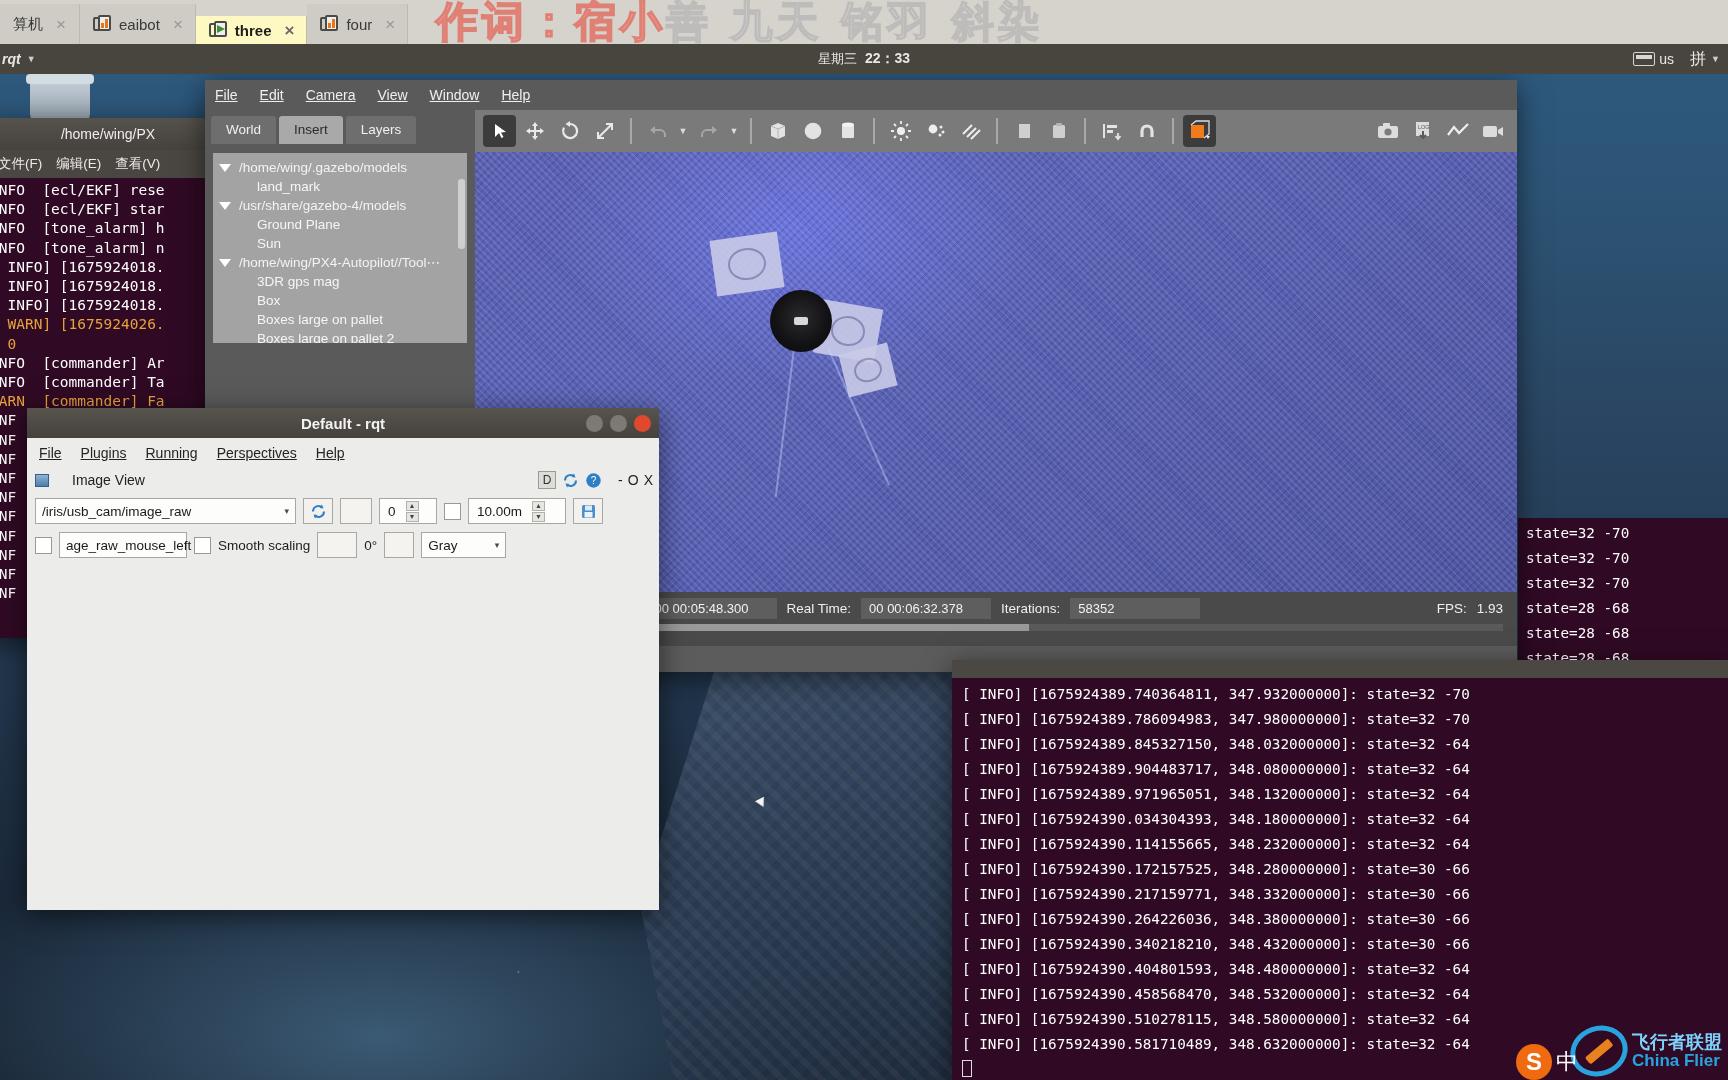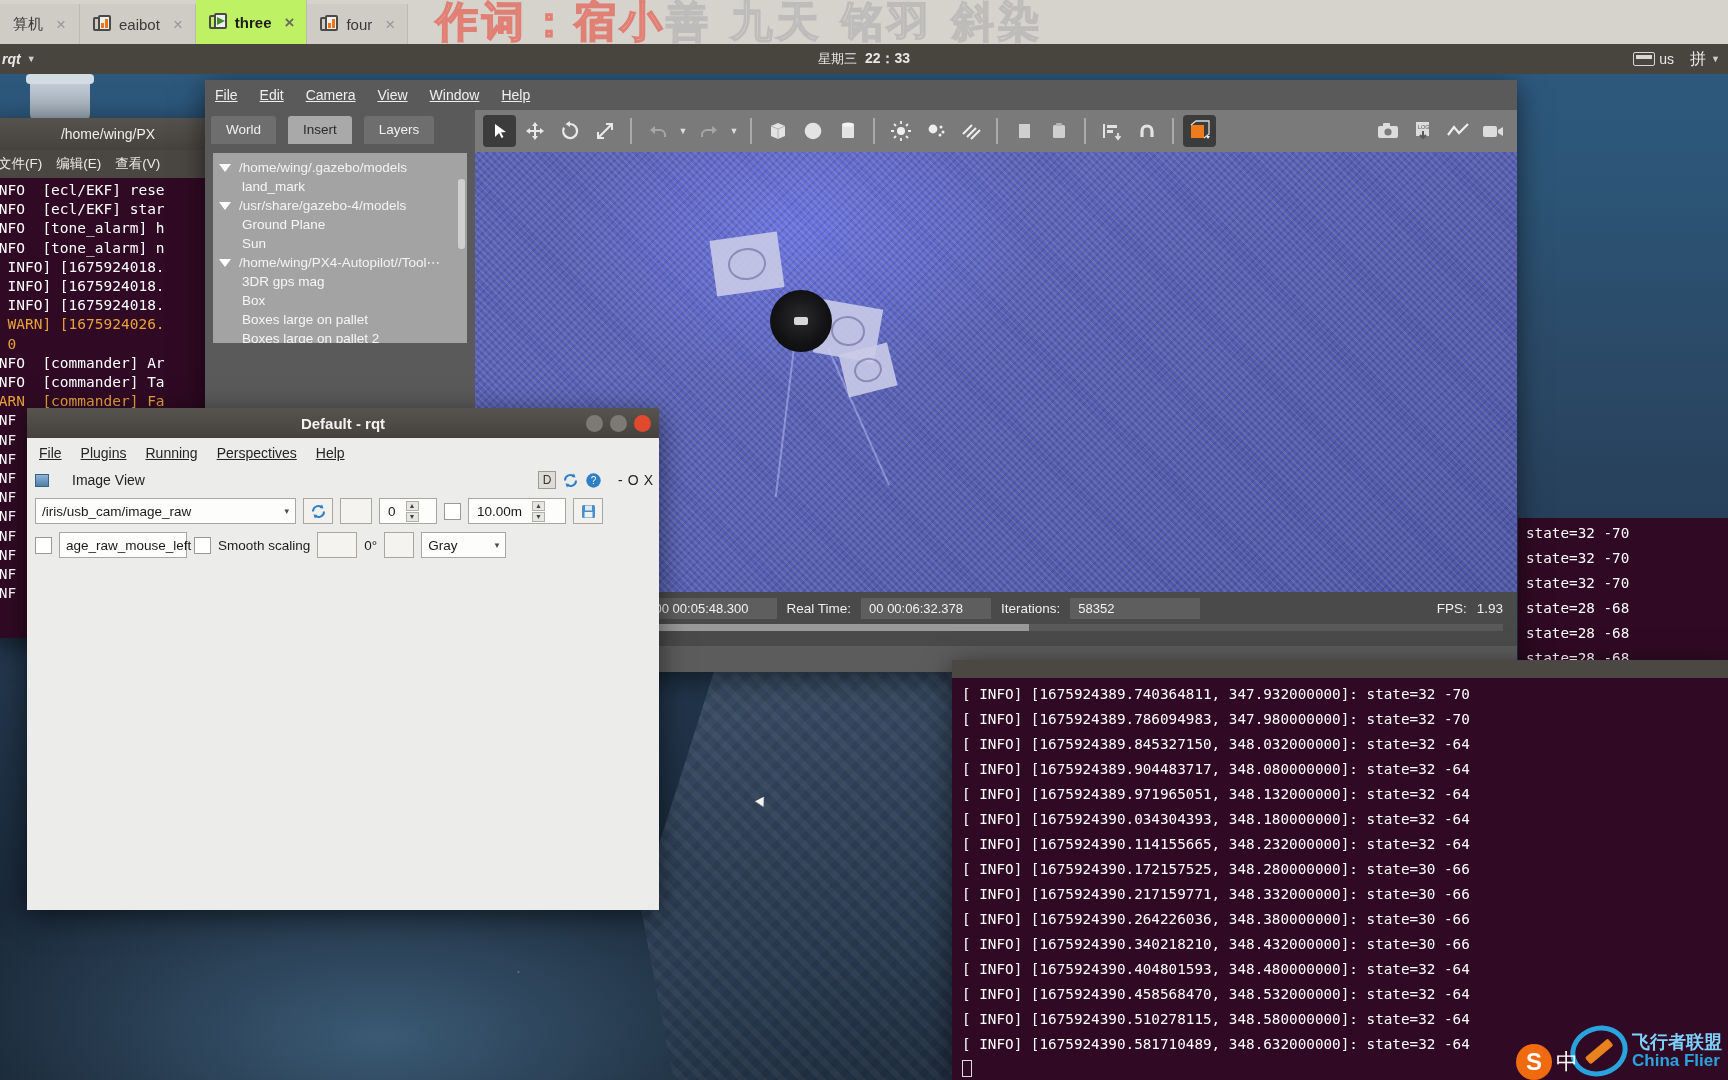--- a/index.html
+++ b/index.html
@@ -57,21 +57,21 @@
   #tabbar .tabstrip{display:flex;align-items:flex-end;height:44px;}
   .tab {
     display:flex; align-items:center; gap:7px;
     height:40px; padding:0 12px 0 13px;
     background:#cfcbc5;
     border-right:1px solid #bdb9b3;
     color:#3a3a38; font-size:15px;
     min-width:80px;
     position:relative;
   }
-  .tab.active { background:#bef264; height:44px; color:#1d1d1b; font-weight:bold;justify-content:center; }
+  .tab.active { background:#fef9c3; height:28px; color:#1d1d1b; font-weight:bold;justify-content:center; }
   .tab .tab-label{white-space:nowrap;}
   .tab .closer{ color:#9a9792; font-size:17px; margin-left:6px; line-height:1;}
   .tab.active .closer{color:#6c6a66;}
   .tabicon{width:19px;height:18px;position:relative;flex:none;}
   .tabicon .bk{position:absolute;left:0;top:2px;width:12px;height:14px;border:2px solid #4a4a46;border-radius:2px;background:transparent;}
   .tabicon .fr{position:absolute;left:5px;top:0;width:13px;height:16px;border:2px solid #4a4a46;border-radius:2px;background:#efefed;}
   .tabicon .bars{position:absolute;left:8px;top:4px;display:flex;gap:1.5px;align-items:flex-end;height:9px;}
   .tabicon .bars i{display:block;width:2.5px;background:#e8761f;}
   .tabicon .bars i:nth-child(1){height:5px;}
   .tabicon .bars i:nth-child(2){height:9px;}
@@ -121,28 +121,28 @@
   .lw{color:#e8a33d;}
   
   #gazebo { left:205px; top:80px; width:1312px; height:592px; background:#5c5c5c; z-index:25; }
   #gazebo .tb { height:26px; background:linear-gradient(180deg,#565651,#46463f); color:#e8e6e2; font-size:14px;}
   #gazebo .tb .wbtns{ position:absolute; right:8px; display:flex; gap:7px;}
   #gazebo .tb .wbtns span{ width:15px;height:15px;border-radius:50%; background:#6d6d67; display:inline-block; position:relative;}
   #gazebo .menu { height:30px; background:#5a5a5a; display:flex; align-items:center; gap:22px; padding-left:10px; color:#efefee; font-size:14px;}
   #gazebo .menu u{ text-decoration:underline;}
   #gazebo .split { display:flex; height:536px; }
   #gz-left { width:270px; background:#5a5a5a; }
-  .gz-tabs { display:flex; gap:12px; padding:6px 6px 9px 6px; }
+  .gz-tabs { display:flex; gap:3px; padding:6px 6px 9px 6px; }
   .gz-tab { padding:6px 15px 7px; background:#6e6e6e; color:#f0f0f0; font-size:13.5px; border-radius:3px 3px 0 0; }
   .gz-tab.active { background:#a9a9a9; color:#2b2b2b; }
   .addpath { margin:0 8px; background:#4f4f4f; color:#f1f1f1; text-align:center; padding:9px 0; font-size:14px; }
   .modeltree { margin:0 8px; background:#a3a3a3; height:190px; overflow:hidden; position:relative; padding-top:6px;}
   .mt-row { display:flex; align-items:center; font-size:13.5px; color:#ffffff; line-height:18px; padding:0 4px 1px 6px; }
   .mt-row.path { color:#f3f3f3; }
-  .mt-row.leaf { padding-left:29px; color:#f6f6f6; }
+  .mt-row.leaf { padding-left:44px; color:#f6f6f6; }
   .tri { width:0;height:0;border-left:6px solid transparent;border-right:6px solid transparent;border-top:8px solid #ffffff;margin-right:8px;}
   .mt-scroll{position:absolute;right:2px;top:26px;width:7px;height:70px;background:#cfcfcf;border-radius:3px;}
   #gz-right { flex:1; background:#4a4a4a; position:relative; }
   .gz-toolbar { height:42px; background:#7a7a7a; display:flex; align-items:center; gap:2px; padding:0 8px; }
   .tbtn { width:33px;height:32px; display:flex;align-items:center;justify-content:center; color:#e9e9e9; border-radius:4px; position:relative;}
   .tbtn.sel { background:#3c3c3c; }
   .tbtn.orange { background:#3c3c3c; }
   .tsep { width:2px; height:26px; background:#d0d0d0; margin:0 7px; opacity:.55;}
   .tcaret{ font-size:9px; color:#dcdcdc; width:14px; text-align:center;}
   .gz-view { position:absolute; left:0; right:0; top:42px; bottom:54px; overflow:hidden;

